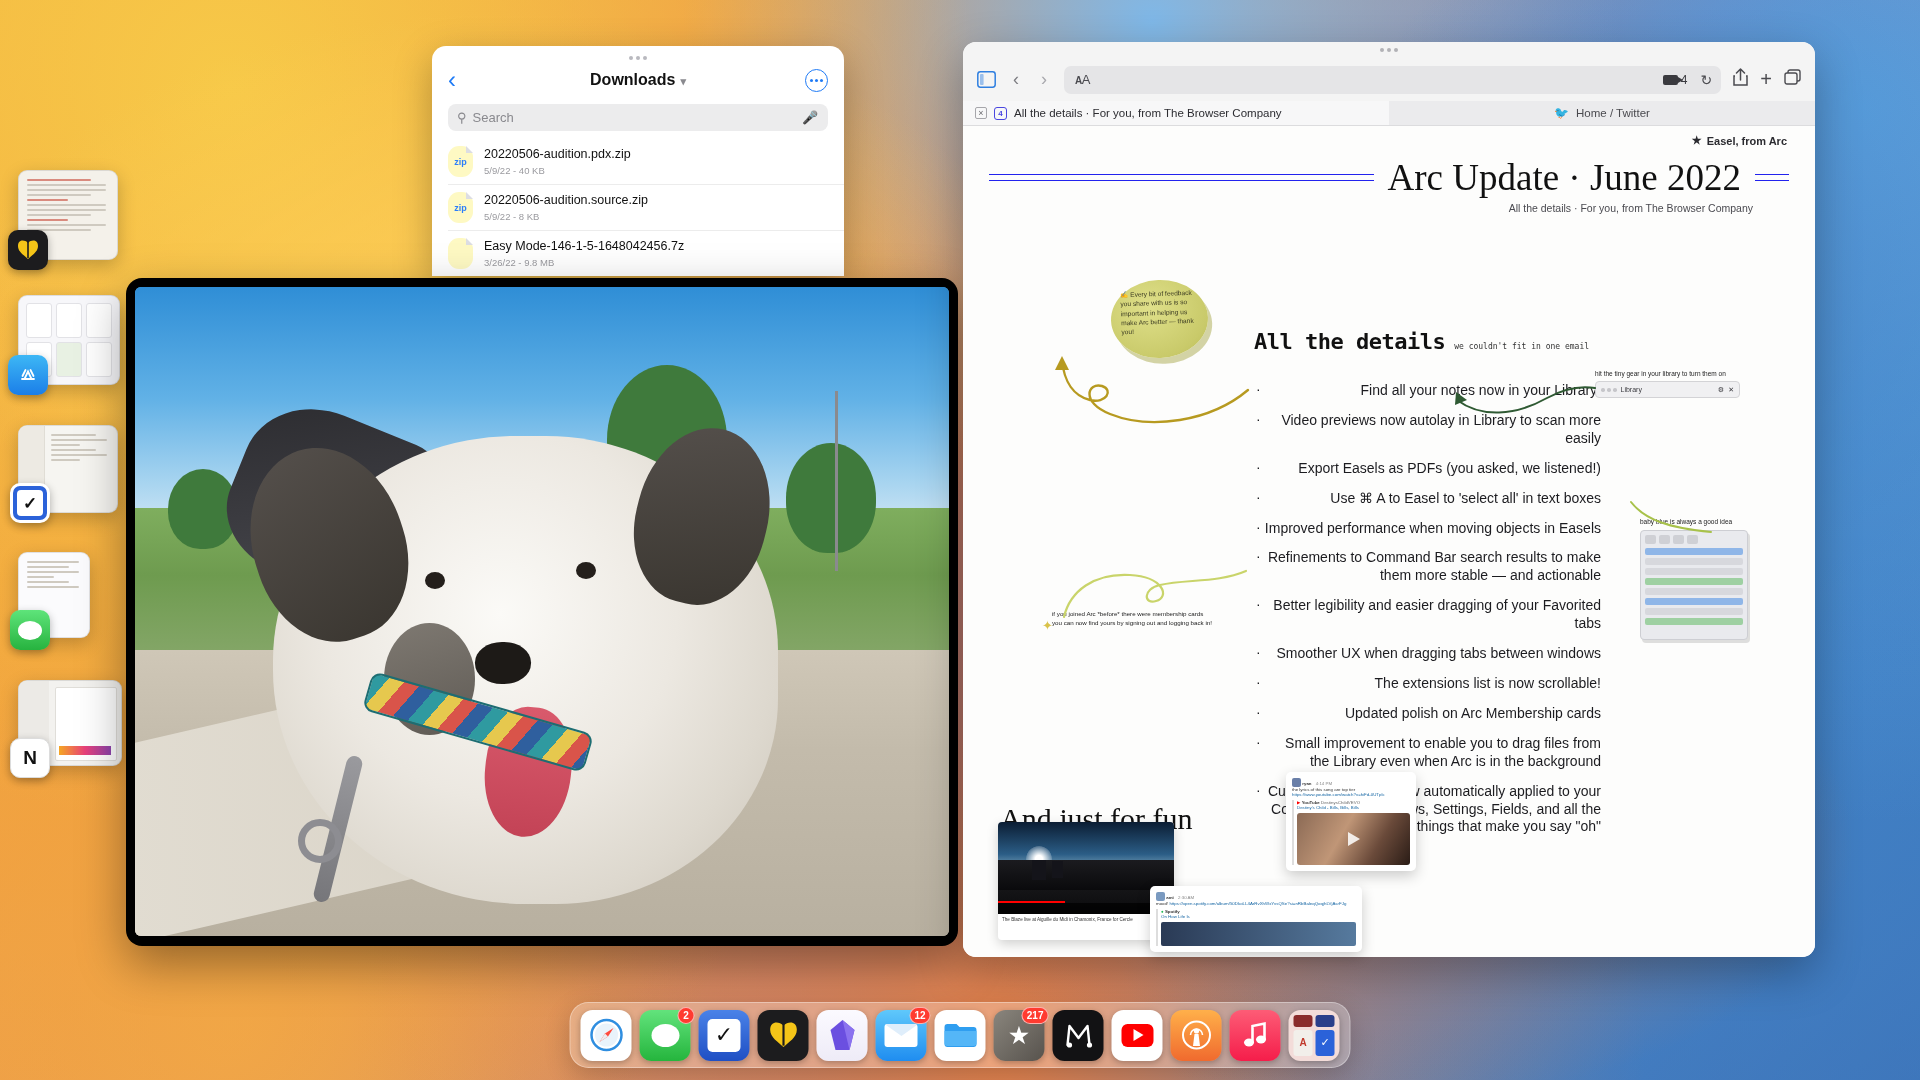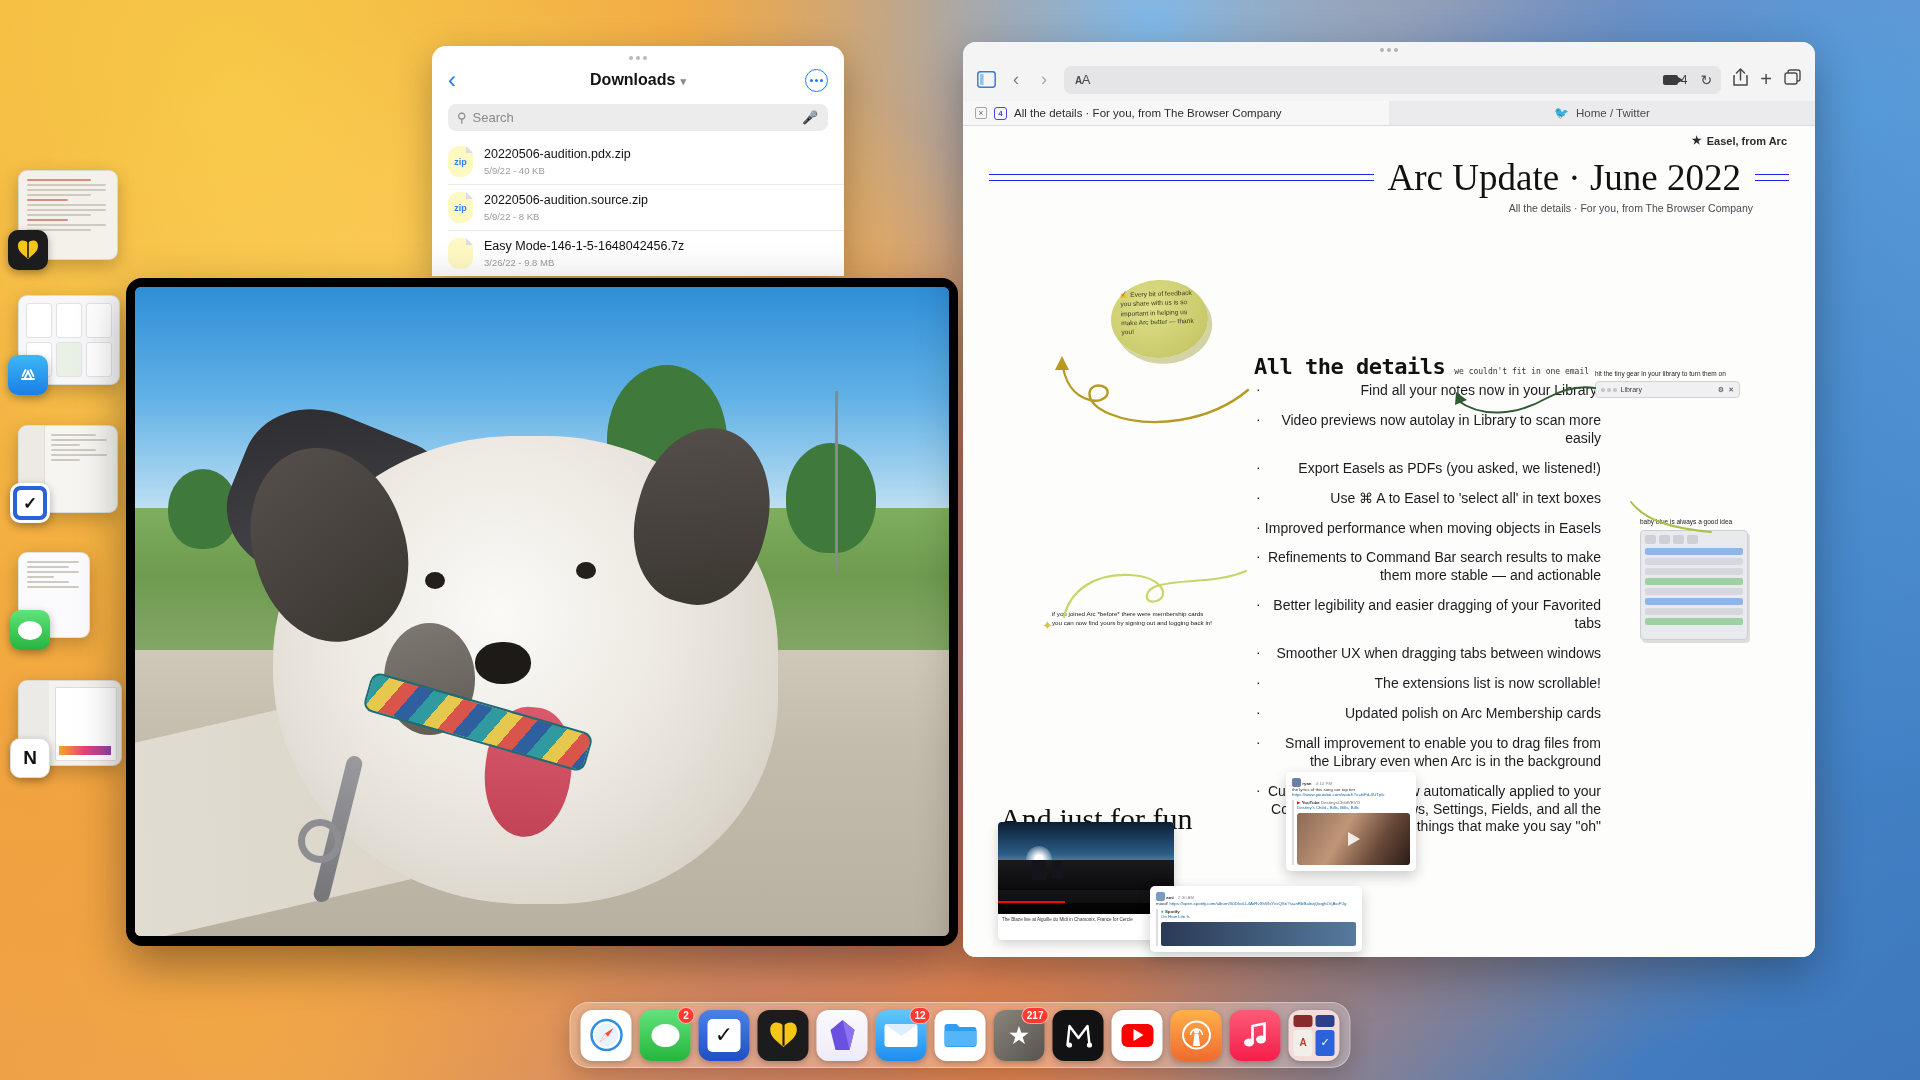--- a/index.html
+++ b/index.html
@@ -153,21 +153,21 @@
   .rule.r{ flex:0 0 34px; }
   .mast-title{ font-family:"Liberation Serif", serif; font-size:37px; color:#111; white-space:nowrap;}
   .mast-sub{ text-align:right; font-size:10.5px; color:#4a4a50; margin-top:3px; margin-right:36px;}
 
   .sticky{ position:absolute; left:1111px; top:280px; width:97px; height:78px; border-radius:50%;
     background:radial-gradient(ellipse at 40% 35%, #dfe08a, #c9ca6a 70%, #b8ba57 100%);
     box-shadow:4px 6px 0 rgba(160,160,60,.45); padding:9px 10px; font-size:6.6px; line-height:1.42;
     color:#3b3b22; transform:rotate(-2deg);}
   .swoop{ position:absolute; left:1040px; top:352px; width:210px; height:80px;}
 
-  .h2-all{ position:absolute; left:1254px; top:354px; display:flex; align-items:baseline; gap:9px;}
+  .h2-all{ position:absolute; left:1254px; top:329px; display:flex; align-items:baseline; gap:9px;}
   .h2-all .mono{ font-family:"DejaVu Sans Mono", monospace; font-size:22px; font-weight:700; color:#111;
      letter-spacing:-.5px;}
   .h2-all .tiny{ font-family:"DejaVu Sans Mono", monospace; font-size:8px; color:#333;}
   .bullets{ position:absolute; left:1256px; top:382px; width:345px;}
   .bullets li{ list-style:none; font-size:14px; line-height:1.28; color:#1c1c20; margin-bottom:12px;
      position:relative; padding-left:8px;text-align:right;}
   .bullets li:before{ content:"·"; position:absolute; left:0; top:-1px;}
 
   .lib-pop{ position:absolute; left:1595px; top:370px; width:145px;}
   .lib-pop .cap{ font-size:6.5px; color:#222; margin-bottom:3px; line-height:1.3;}

